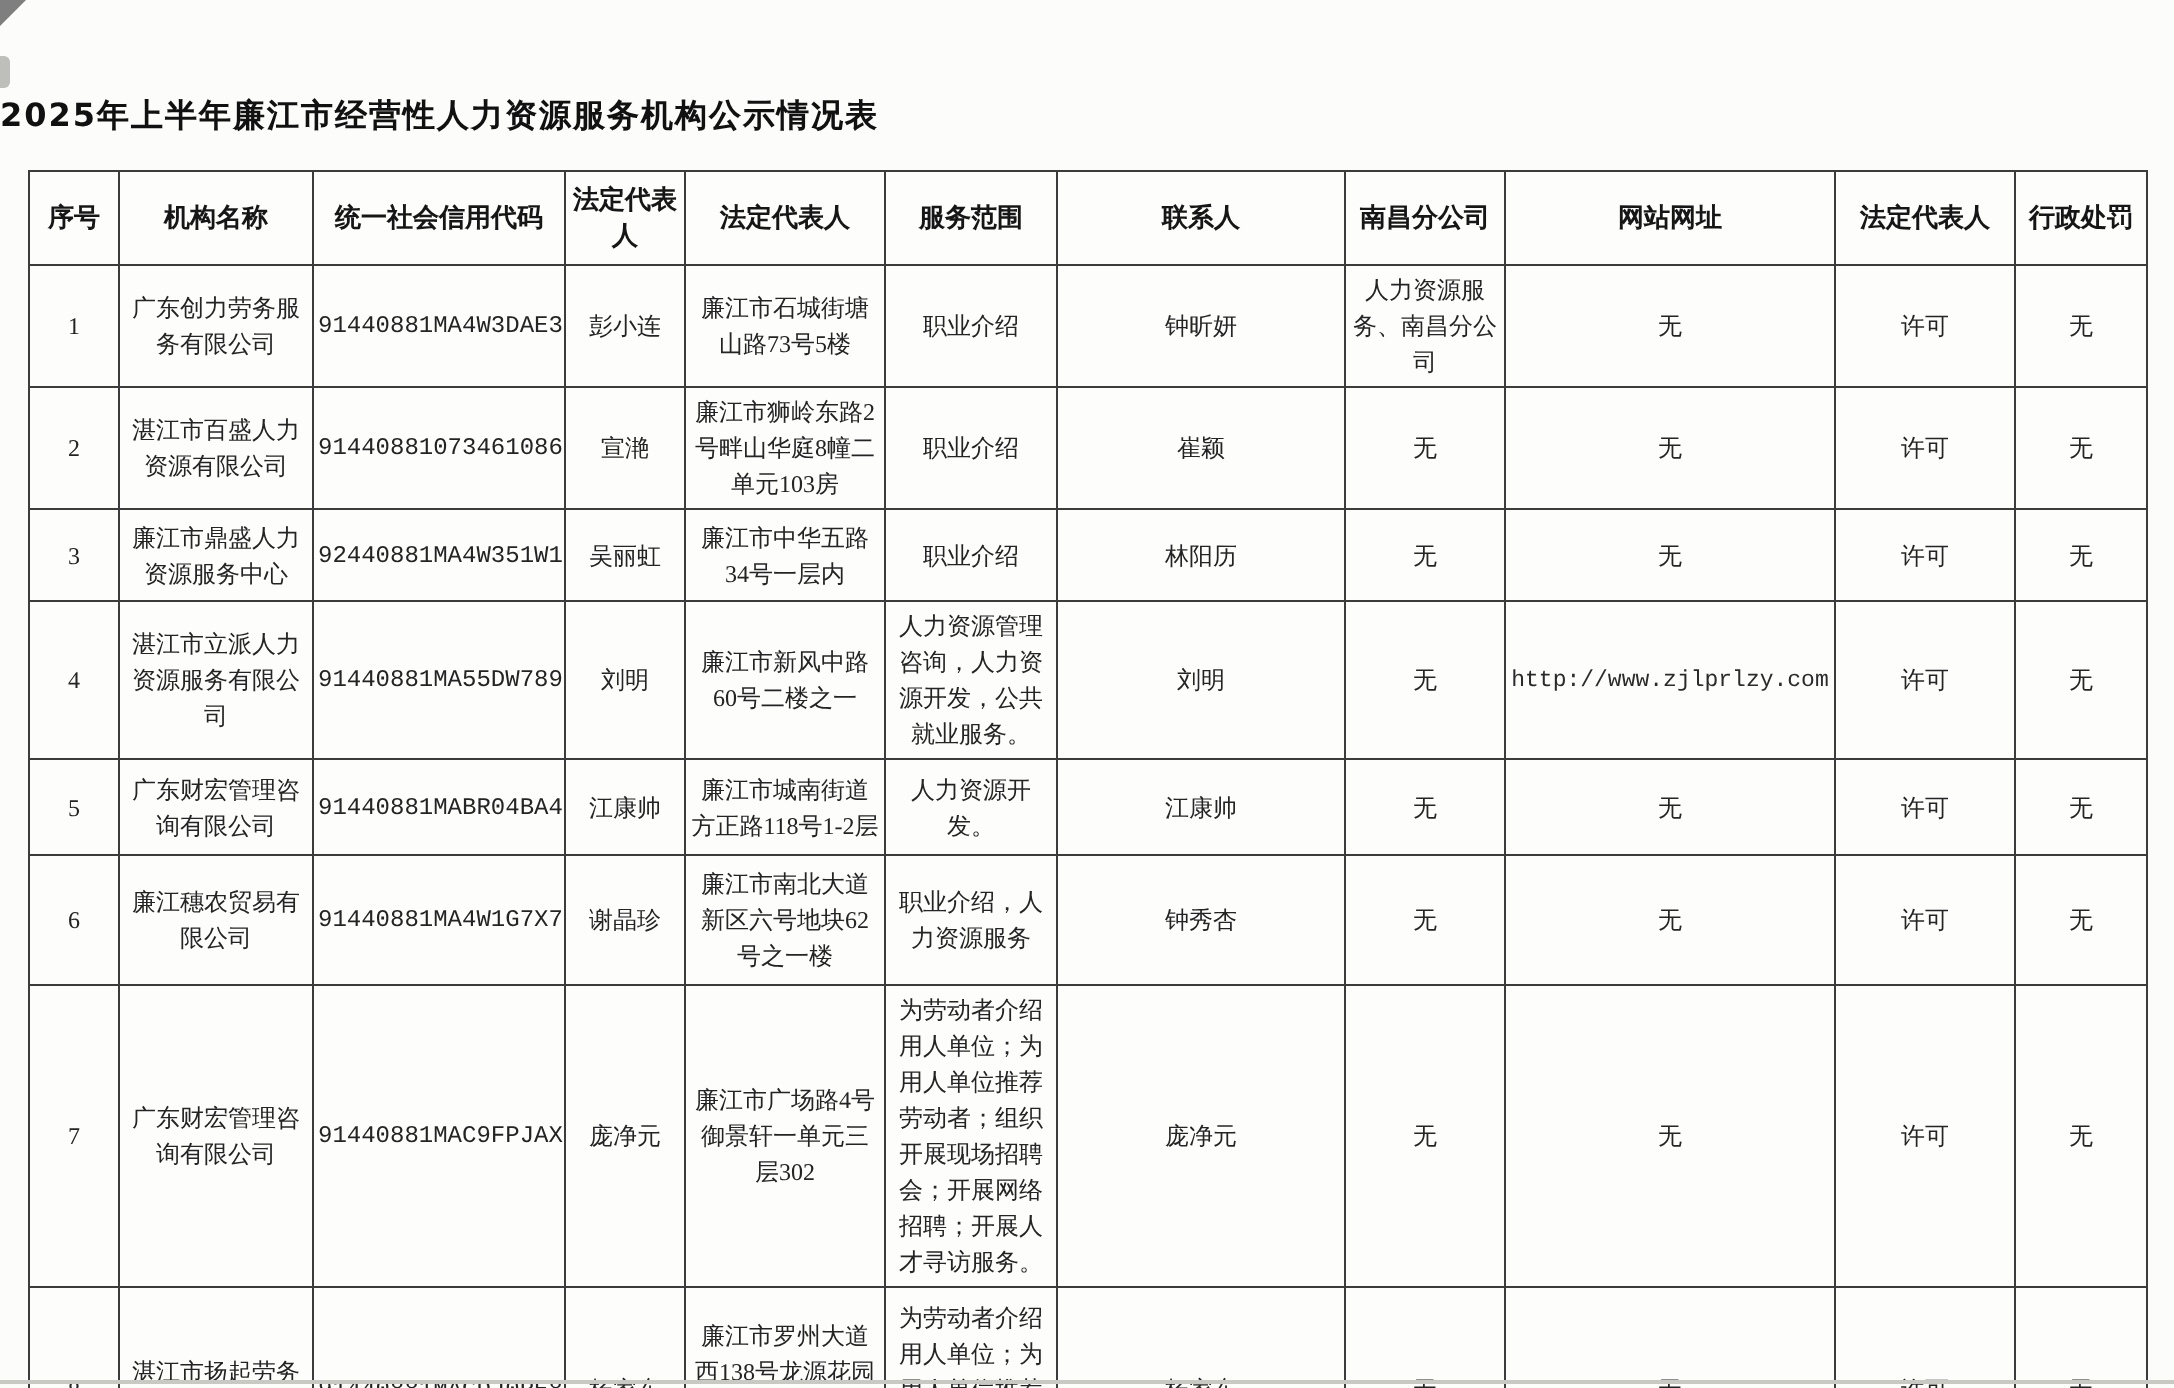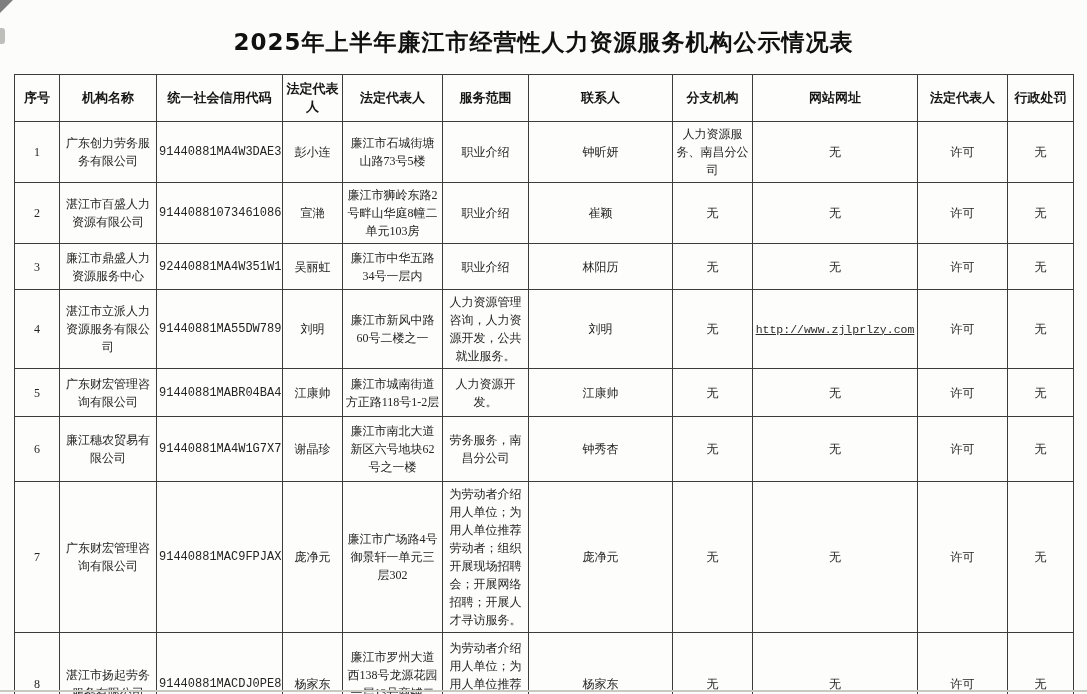--- a/index.html
+++ b/index.html
@@ -5,27 +5,27 @@
   html,body { margin:0; padding:0; }
   body {
     width:1087px; height:694px;
     background:#fcfcfa;
     font-family:"Liberation Serif","DejaVu Serif",serif;
     color:#1f1f1f;
     position:relative;
     overflow:hidden;
   }
   .doc-title {
-    text-align:center;
     padding-top:27px;
     font-family:"DejaVu Sans","Liberation Sans",sans-serif;
-    font-size:23px;
+    font-size:16px;
     font-weight:bold;
     letter-spacing:1px;
     color:#111;
+    margin-top:21px;
   }
   table.records {
     border-collapse:collapse;
     table-layout:fixed;
     width:1059px;
     margin:16px 0 0 14px;
     background:#fdfdfc;
   }
   table.records th, table.records td {
     border:1px solid #3c3c3c;
@@ -49,21 +49,20 @@
   }
   td.code {
     font-family:"Liberation Mono","DejaVu Sans Mono",monospace;
     font-size:11px;
     letter-spacing:0;
     white-space:nowrap;
   }
   td .url {
     font-family:"Liberation Mono","DejaVu Sans Mono",monospace;
     font-size:11.5px;
-    text-decoration:underline;
     color:#2b2b2b;
     white-space:nowrap;
   }
   
   .scan-corner {
     position:absolute; top:0; left:0;
     width:0; height:0;
     border-top:13px solid #555;
     border-right:13px solid transparent;
     opacity:.75;
@@ -103,21 +102,21 @@
     </colgroup>
     <thead>
       <tr>
         <th>序号</th>
         <th>机构名称</th>
         <th>统一社会信用代码</th>
         <th>法定代表人</th>
         <th>法定代表人</th>
         <th>服务范围</th>
         <th>联系人</th>
-        <th>分支机构</th>
+        <th>南昌分公司</th>
         <th>网站网址</th>
         <th>法定代表人</th>
         <th>行政处罚</th>
       </tr>
     </thead>
     <tbody>
       <tr style="height: 49px;">
         <td>1</td>
         <td>广东创力劳务服务有限公司</td>
         <td class="code">91440881MA4W3DAE3C</td>
@@ -181,21 +180,21 @@
         <td>无</td>
         <td>许可</td>
         <td>无</td>
       </tr>
       <tr style="height: 65px;">
         <td>6</td>
         <td>廉江穗农贸易有限公司</td>
         <td class="code">91440881MA4W1G7X7D</td>
         <td>谢晶珍</td>
         <td>廉江市南北大道新区六号地块62号之一楼</td>
-        <td>劳务服务，南昌分公司</td>
+        <td>职业介绍，人力资源服务</td>
         <td>钟秀杏</td>
         <td>无</td>
         <td>无</td>
         <td>许可</td>
         <td>无</td>
       </tr>
       <tr style="height: 132px;">
         <td>7</td>
         <td>广东财宏管理咨询有限公司</td>
         <td class="code">91440881MAC9FPJAXU</td>

